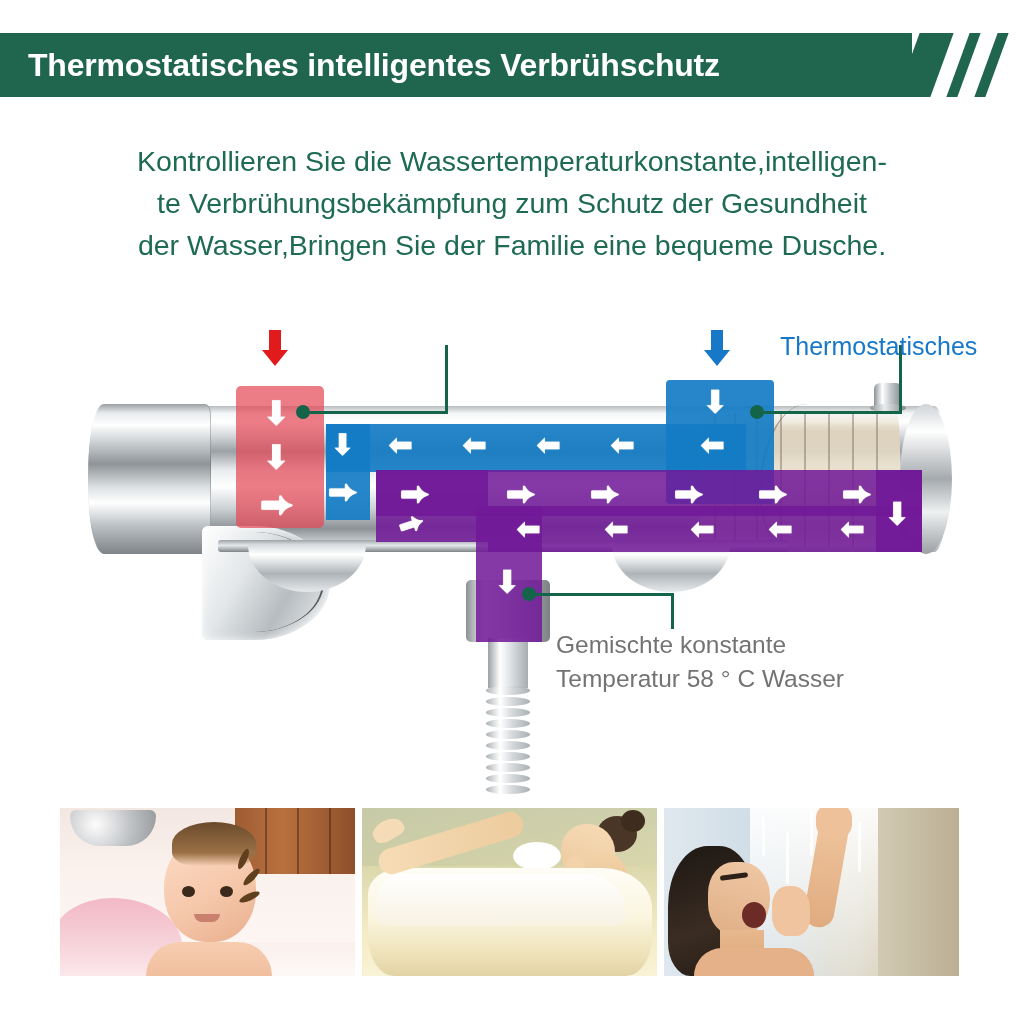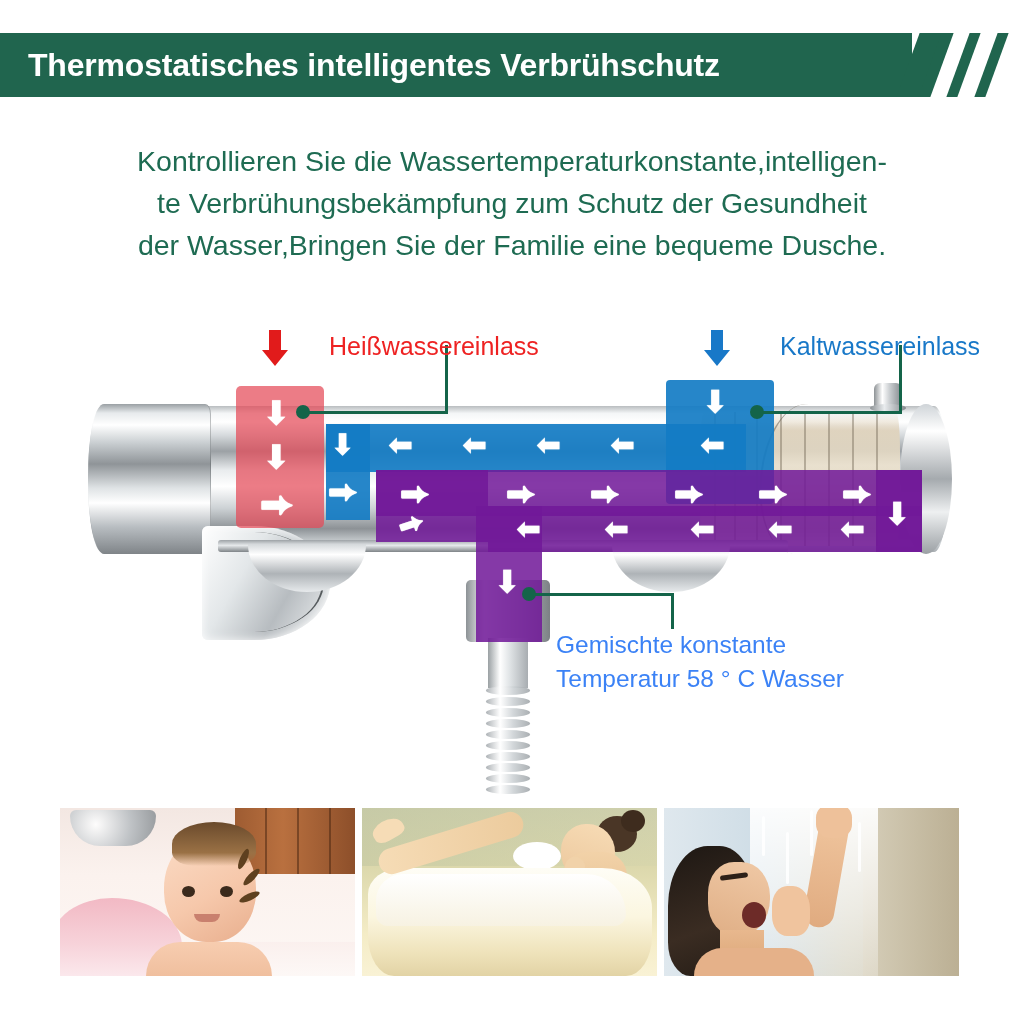--- a/index.html
+++ b/index.html
@@ -206,21 +206,21 @@
     user-select:none;
   }
 
   
   .cal-label{
     position:absolute;white-space:nowrap;
     font-size:25px;
   }
   .cal-label.hot{color:#ee2222;left:329px;top:332px;}
   .cal-label.cold{color:#1878c8;left:780px;top:332px;}
-  .cal-label.mix{color:#3b82f6;left:556px;top:628px;font-size:24.5px;line-height:34px;}
+  .cal-label.mix{color:#737373;left:556px;top:628px;font-size:24.5px;line-height:34px;}
 
   .big-arrow{position:absolute;width:0;height:0;}
   .big-arrow .shaft{position:absolute;left:7px;top:0;width:12px;height:22px;}
   .big-arrow .head{
     position:absolute;left:0;top:20px;
     border-left:13px solid transparent;border-right:13px solid transparent;
   }
   .big-arrow.hot .shaft{background:#e11b1b;}
   .big-arrow.hot .head{border-top:16px solid #e11b1b;}
   .big-arrow.cold .shaft{background:#1878c8;}
@@ -398,22 +398,21 @@
 
     <div class="leader" style="left:762px;top:111px;width:140px;height:3px;"></div>
     <div class="leader" style="left:899px;top:45px;width:3px;height:69px;"></div>
     <div class="dot" style="left:750px;top:105px;"></div>
 
     <div class="leader" style="left:534px;top:293px;width:140px;height:3px;"></div>
     <div class="leader" style="left:671px;top:293px;width:3px;height:36px;"></div>
     <div class="dot" style="left:522px;top:287px;"></div>
   </div>
 
-  <div class="cal-label hot">Heißwassereinlass</div>
-  <div class="cal-label cold">Kaltwassereinlass</div>
+  <div class="cal-label cold">Thermostatisches</div>
   <div class="cal-label mix">
     <div>Gemischte konstante</div>
     <div>Temperatur 58 ° C Wasser</div>
   </div>
 
   <div class="photos">
 
     <div class="photo p1">
       <i class="bg"></i>
       <i class="wood">

